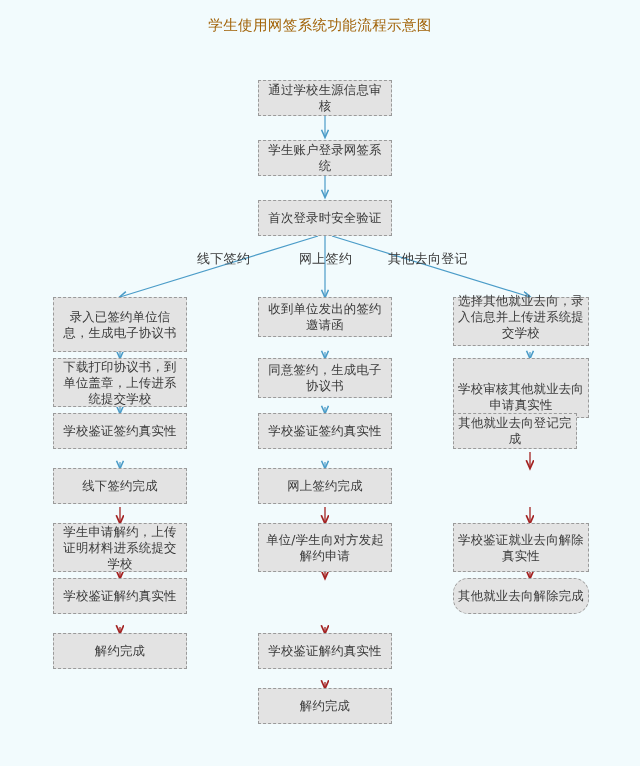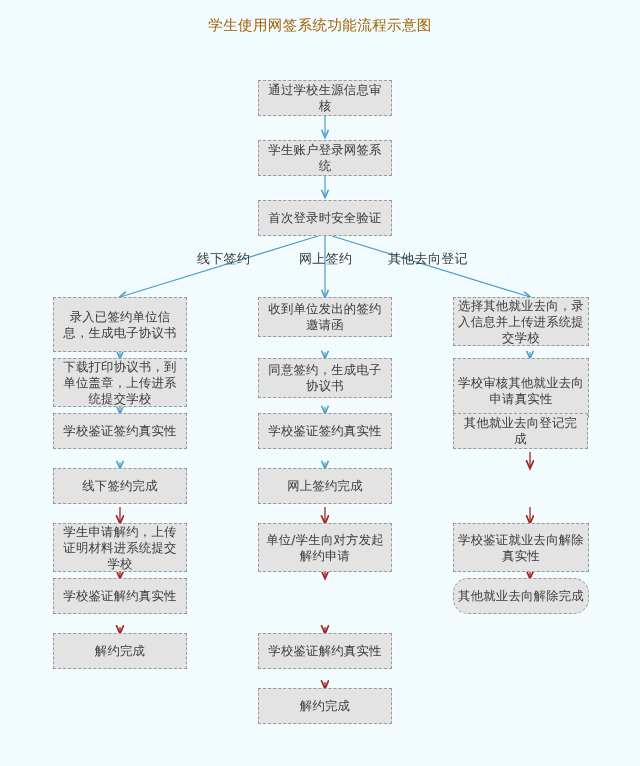--- a/index.html
+++ b/index.html
@@ -42,21 +42,21 @@
     box-sizing: border-box;
     background: #e3e3e3;
     border: 1px dashed #9a9a9a;
     color: #3a3a3a;
     font-size: 12.4px;
     line-height: 16px;
     display: flex;
     align-items: center;
     justify-content: center;
     text-align: center;
-    padding: 10px 4px;
+    padding: 4px 4px;
     letter-spacing: 0.2px;
   }
   .node span {
     display: block;
     width: 100%;
   }
   .branch-label {
     position: absolute;
     font-size: 13px;
     color: #3a3a3a;
@@ -168,27 +168,27 @@
   <div class="node" style="left:258px; top:468px; width:134px; height:36px;">
     <span>网上签约完成</span>
   </div>
   <div class="node" style="left:258px; top:633px; width:134px; height:36px;">
     <span>学校鉴证解约真实性</span>
   </div>
   <div class="node" style="left:258px; top:688px; width:134px; height:36px;">
     <span>解约完成</span>
   </div>
 
-  <div class="node" style="left:453px; top:297px; width:136px; height:49px;">
+  <div class="node" style="left:453px; top:297px; width:136px; height:49px;align-items:flex-end;">
     <span>选择其他就业去向，录入信息并上传进系统提交学校</span>
   </div>
   <div class="node" style="left:453px; top:358px; width:136px; height:60px;align-items:flex-end;">
     <span>学校审核其他就业去向申请真实性</span>
   </div>
-  <div class="node" style="left:453px; top:413px; width:135px; height:36px;">
+  <div class="node" style="left:453px; top:413px; width:124px; height:36px;">
     <span>其他就业去向登记完成</span>
   </div>
   <div class="node" style="left:453px; top:523px; width:136px; height:49px;">
     <span>学校鉴证就业去向解除真实性</span>
   </div>
   <div class="node" style="left:453px; top:578px; width:136px; height:36px;border-radius:15px;">
     <span>其他就业去向解除完成</span>
   </div>
 
 </div>

